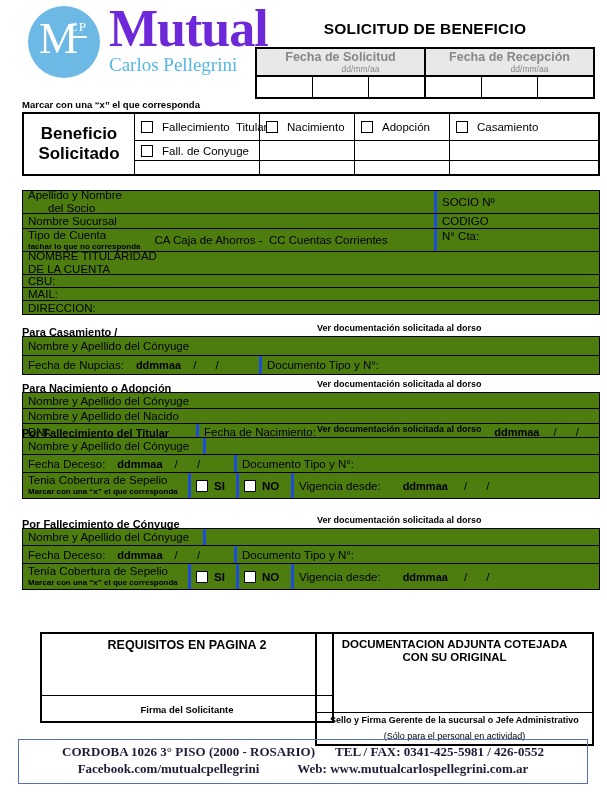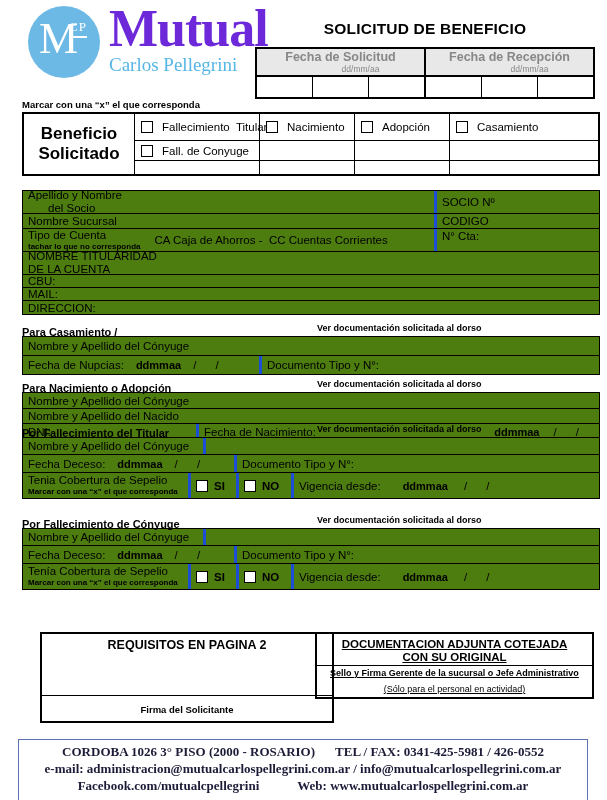--- a/index.html
+++ b/index.html
@@ -70,21 +70,21 @@
   
   .sec { left:22px; width:578px; }
   .sec-head { position:relative; height:13px; margin-bottom:1px; }
   .sec-title { font-weight:bold; font-size:11px; line-height:1; }
   .sec-note { position:absolute; left:295px; top:2px; font-weight:bold; font-size:9px; line-height:1; }
   .h17{height:17px} .h18{height:18px} .h19{height:19px} .h26{height:26px}
 
   
   .bigbox { border:2px solid #000; display:flex; flex-direction:column; }
   #box-left  { left:18px;  top:632px; width:294px; height:91px;margin-left:22px; }
-  #box-right { left:315px; top:632px; width:279px; height:67px;text-decoration:underline; }
+  #box-right { left:315px; top:632px; width:279px; height:114px; }
   .box-title { font-weight:bold; text-align:center; margin-top:4px; }
   #box-left  .box-title { font-size:12.5px; }
   #box-right .box-title { font-size:11.5px; line-height:1.15; padding:0 14px; }
   .box-spacer { flex:1; }
   .box-line { border-top:1px solid #000; }
   .box-sign { font-weight:bold; font-size:9.5px; text-align:center; padding:8px 0 6px; }
   .box-sello { font-weight:bold; font-size:9px; text-align:center; padding:2px 2px 0; }
   .box-solo { font-size:9px; text-align:center; padding:6px 0 3px; }
 
   
@@ -380,20 +380,19 @@
     <div class="box-line"></div>
     <div class="box-sello">Sello y Firma Gerente de la sucursal  o Jefe Administrativo</div>
     <div class="box-solo">(Sólo para el personal en actividad)</div>
   </div>
 
   <div id="footer" class="abs">
     <div class="f-line">
       <span>CORDOBA 1026 3° PISO (2000 - ROSARIO)</span>
       <span>TEL / FAX: 0341-425-5981 / 426-0552</span>
     </div>
-    <div class="f-center">e-mail: administracion@mutualcarlospellegrini.com.ar / info@mutualcarlospellegrini.com.ar</div>
     <div class="f-line" style="gap:38px">
       <span>Facebook.com/mutualcpellegrini</span>
       <span>Web: www.mutualcarlospellegrini.com.ar</span>
     </div>
   </div>
 
 </div>
 
 </body></html>

